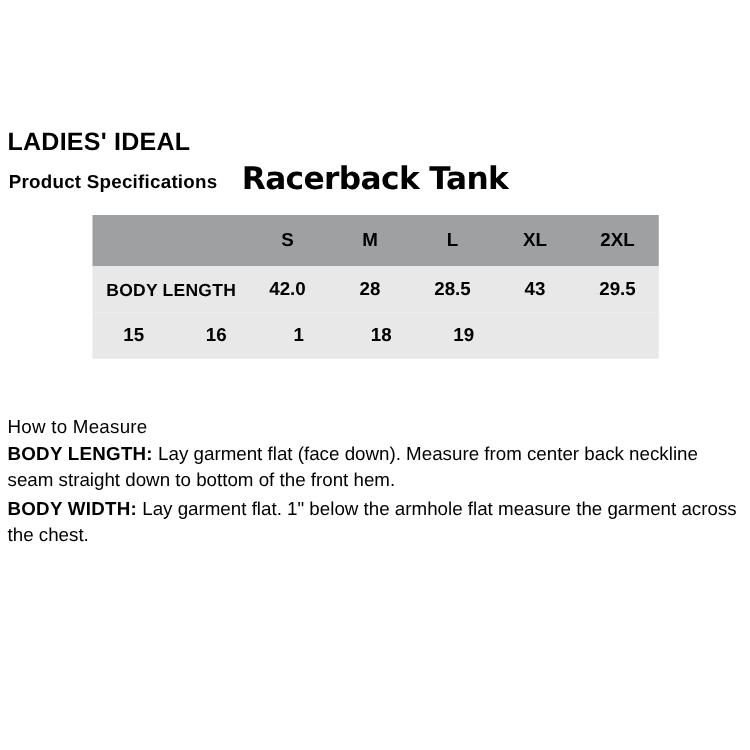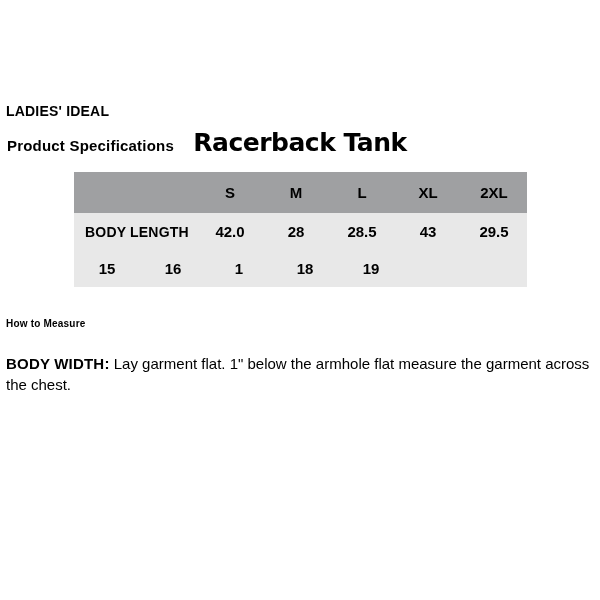--- a/index.html
+++ b/index.html
@@ -10,21 +10,21 @@
     height: 600px;
     background: #ffffff;
     font-family: "Liberation Sans", "DejaVu Sans", sans-serif;
     color: #000000;
     overflow: hidden;
   }
   .brand {
     position: absolute;
     left: 6px;
     top: 103px;
-    font-size: 14px;
+    font-size: 20px;
     font-weight: bold;
     letter-spacing: 0.2px;
   }
   .section-label {
     position: absolute;
     left: 7px;
     top: 137px;
     font-size: 15px;
     font-weight: bold;
     letter-spacing: 0.2px;
@@ -68,23 +68,23 @@
     width: 123px;
     text-align: left;
     padding-left: 11px;
     font-size: 14px;
     font-weight: bold;
     letter-spacing: 0.2px;
   }
   .how-heading {
     position: absolute;
     left: 6px;
-    top: 318px;
-    font-size: 10px;
-    font-weight: bold;
+    top: 333px;
+    font-size: 15px;
+    font-weight: normal;
     letter-spacing: 0.2px;
   }
   .measure-block {
     position: absolute;
     left: 6px;
     top: 353px;
     width: 590px;
     font-size: 15px;
     line-height: 21px;
   }
@@ -128,16 +128,17 @@
       <div class="t-cell">1</div>
       <div class="t-cell">18</div>
       <div class="t-cell">19</div>
     </div>
 
   </div>
 
   <div class="how-heading">How to Measure</div>
 
   <div class="measure-block">
+    <p class="measure-item"><b>BODY LENGTH:</b> <span>Lay garment flat (face down). Measure from center back neckline seam straight down to bottom of the front hem.</span></p>
     <p class="measure-item"><b>BODY WIDTH:</b> <span>Lay garment flat. 1" below the armhole flat measure the garment across the chest.</span></p>
   </div>
 
 </div>
 
 </body></html>

